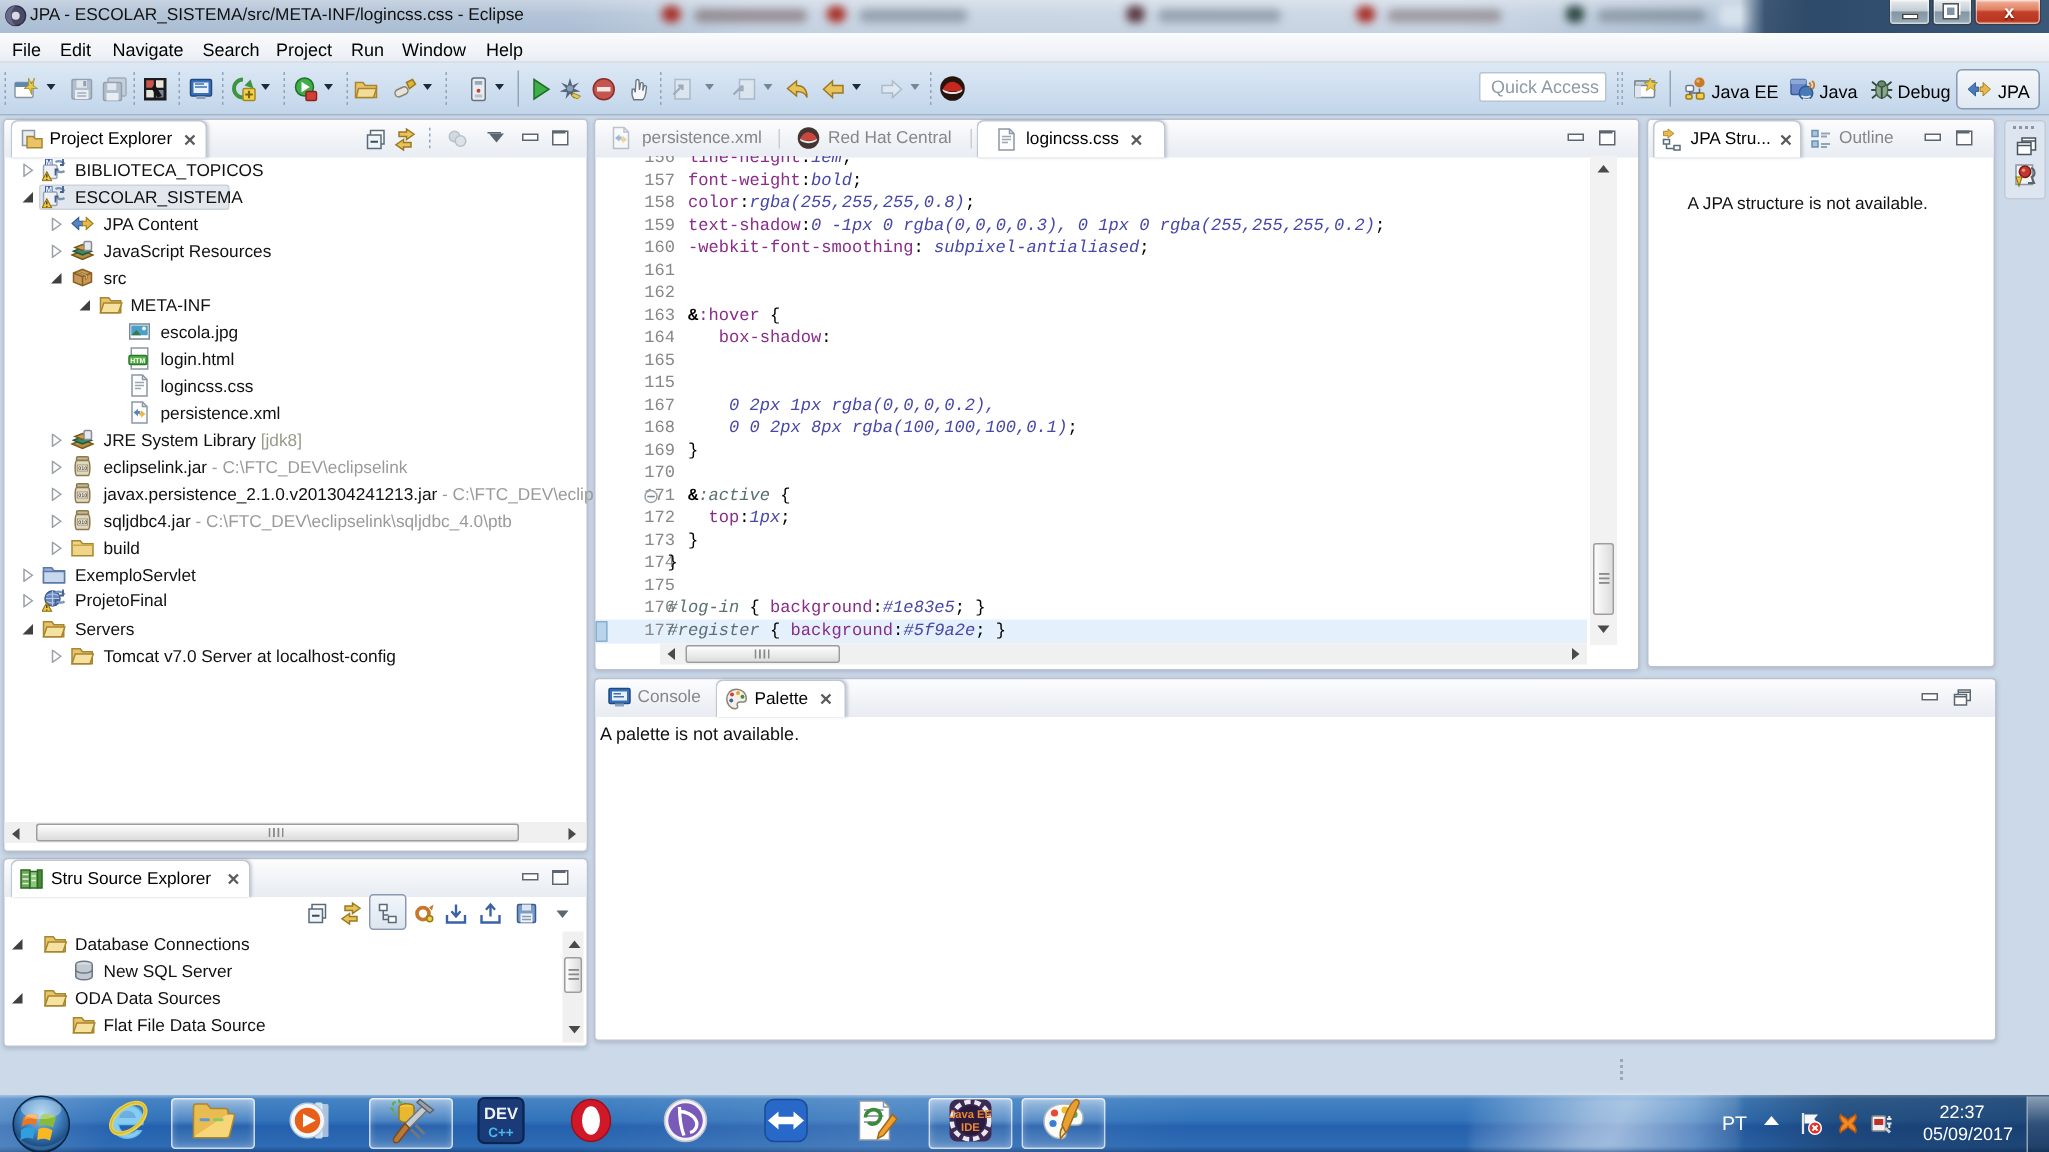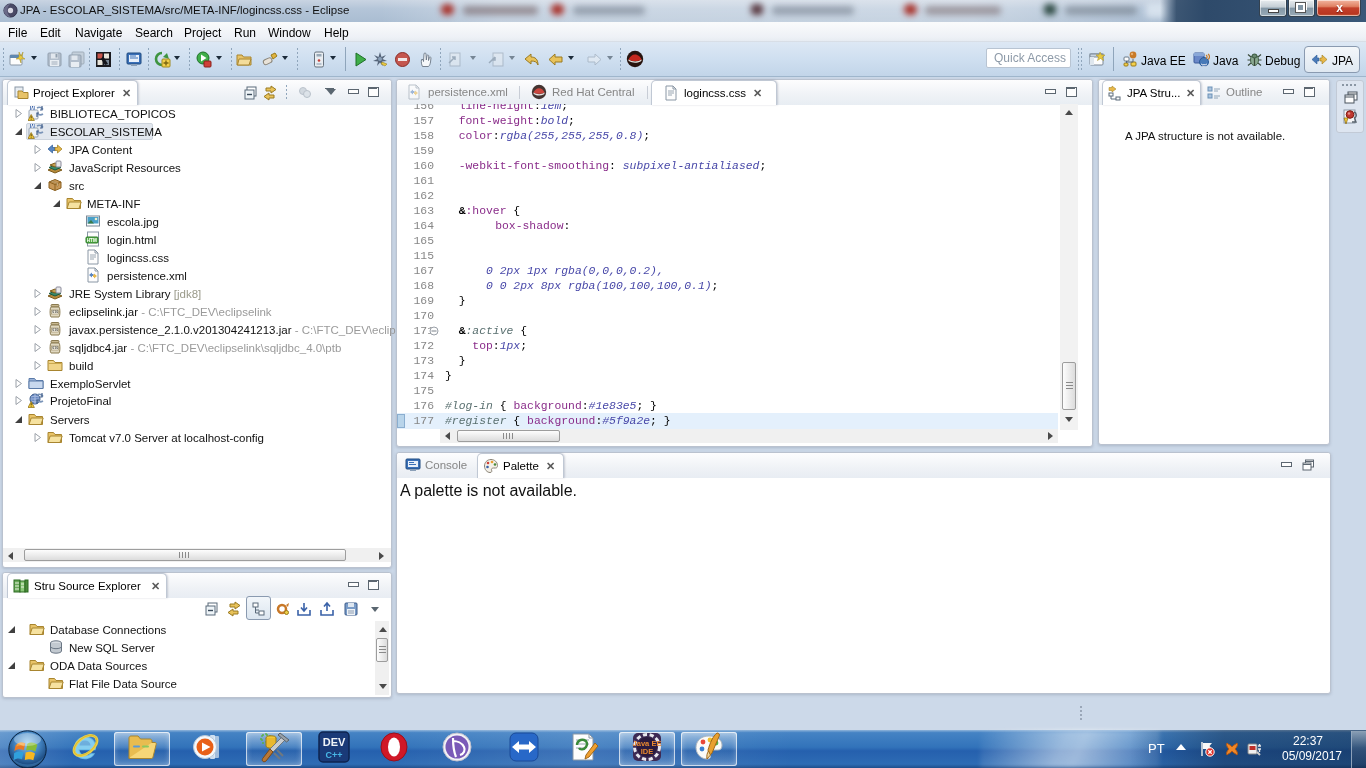--- a/index.html
+++ b/index.html
@@ -63,21 +63,21 @@
 .icon16 { position:absolute; width:16px; height:16px; }
 
 
 .sb-track { position:absolute; background:#f0f0f0; }
 .sb-thumb, .sbthumb { position:absolute; background:linear-gradient(90deg,#fdfdfd,#dcdcdc); border:1px solid #9d9d9d; border-radius:2px; }
 .sbthumb.h { background:linear-gradient(180deg,#fdfdfd,#dcdcdc); }
 .sbarrow { position:absolute; width:0; height:0; }
 
 
 #code { position:absolute; left:397px; top:104px; width:660px; height:326px; overflow:hidden;
-  font-family:"Liberation Mono",monospace; font-size:11.4px; }
+  font-family:"Liberation Mono",monospace; font-size:11.4px;padding-left:16px; }
 .cl { position:absolute; left:0; white-space:pre; height:15px; line-height:15px; }
 .lnum { position:absolute; width:37px; text-align:right; color:#878787; height:15px; line-height:15px;
   font-family:"Liberation Mono",monospace; font-size:11.4px; }
 .prop { color:#8a2d8a; }
 .val { color:#4747a8; font-style:italic; }
 .sel { color:#5a7070; font-style:italic; }
 .amp { color:#000; font-weight:bold; }
 
 
 #taskbar { left:0; top:730px; width:1366px; height:38px;
@@ -686,28 +686,29 @@
   <div class="abs" style="left:397px;top:414px;width:8px;height:14px;background:#b8d4ea;border:1px solid #8aaed0"></div>
 
   <div id="code">
     <div class="lnum" style="top:-5.5px">156</div>
       <div class="cl" style="top:-5.5px;left:48px">  <span class="prop">line-height</span>:<span class="val">1em</span>;</div>
     <div class="lnum" style="top:9.5px">157</div>
       <div class="cl" style="top:9.5px;left:48px">  <span class="prop">font-weight</span>:<span class="val">bold</span>;</div>
     <div class="lnum" style="top:24.5px">158</div>
       <div class="cl" style="top:24.5px;left:48px">  <span class="prop">color</span>:<span class="val">rgba(255,255,255,0.8)</span>;</div>
     <div class="lnum" style="top:39.5px">159</div>
+      <div class="cl" style="top:39.5px;left:48px">  <span class="prop">text-shadow</span>:<span class="val">0 -1px 0 rgba(0,0,0,0.3), 0 1px 0 rgba(255,255,255,0.2)</span>;</div>
     <div class="lnum" style="top:54.5px">160</div>
       <div class="cl" style="top:54.5px;left:48px">  <span class="prop">-webkit-font-smoothing</span>: <span class="val">subpixel-antialiased</span>;</div>
     <div class="lnum" style="top:69.5px">161</div>
     <div class="lnum" style="top:84.5px">162</div>
     <div class="lnum" style="top:99.5px">163</div>
       <div class="cl" style="top:99.5px;left:48px">  <span class="amp">&amp;</span><span class="prop">:hover</span> {</div>
     <div class="lnum" style="top:114.5px">164</div>
-      <div class="cl" style="top:114.5px;left:64px">     <span class="prop">box-shadow</span>:</div>
+      <div class="cl" style="top:114.5px;left:48px">     <span class="prop">box-shadow</span>:</div>
     <div class="lnum" style="top:129.5px">165</div>
     <div class="lnum" style="top:144.5px">115</div>
     <div class="lnum" style="top:159.5px">167</div>
       <div class="cl" style="top:159.5px;left:48px">      <span class="val">0 2px 1px rgba(0,0,0,0.2),</span></div>
     <div class="lnum" style="top:174.5px">168</div>
       <div class="cl" style="top:174.5px;left:48px">      <span class="val">0 0 2px 8px rgba(100,100,100,0.1)</span>;</div>
     <div class="lnum" style="top:189.5px">169</div>
       <div class="cl" style="top:189.5px;left:48px">  }</div>
     <div class="lnum" style="top:204.5px">170</div>
     <div class="lnum" style="top:219.5px">171</div>
@@ -787,21 +788,21 @@
       <span class="closex" style="left:68px">✕</span>
     </div>
     <div class="minbtn" style="left:884px;top:9px"></div>
     <svg class="abs" style="left:905px;top:6px" width="13" height="12" viewBox="0 0 13 12">
       <rect x="3.5" y="1" width="8" height="7" fill="#fdfdfd" stroke="#5c6670"></rect>
       <path d="M3.5 2.5 h8" stroke="#5c6670"></path>
       <rect x="1" y="4" width="8" height="7" fill="#fdfdfd" stroke="#5c6670"></rect>
       <path d="M1 5.5 h8" stroke="#5c6670"></path>
     </svg>
   </div>
-  <div class="abs" style="left:400px;top:482px;font-size:16px;color:#111">A palette is not available.</div>
+  <div class="abs" style="left:400px;top:482px;font-size:12px;color:#111">A palette is not available.</div>
 
   <div class="abs" id="rightstrip" style="left:1336px;top:80px;width:28px;height:53px;background:#dde5f0;border:1px solid #c2cad6;border-radius:3px">
     <div class="abs" style="left:5px;top:3px;width:16px;height:2px;background-image:linear-gradient(90deg,#8a96a4 2px,transparent 2px);background-size:4px 2px"></div>
     <svg class="abs" style="left:7px;top:10px" width="14" height="13" viewBox="0 0 14 13">
       <rect x="4" y="1" width="9" height="8" fill="#fdfdfd" stroke="#4a545e"></rect>
       <path d="M4 3 h9" stroke="#4a545e"></path>
       <rect x="1" y="4" width="9" height="8" fill="#fdfdfd" stroke="#4a545e"></rect>
       <path d="M1 6 h9" stroke="#4a545e"></path>
     </svg>
     <svg class="abs" style="left:5px;top:27px" width="18" height="18" viewBox="0 0 18 18">

